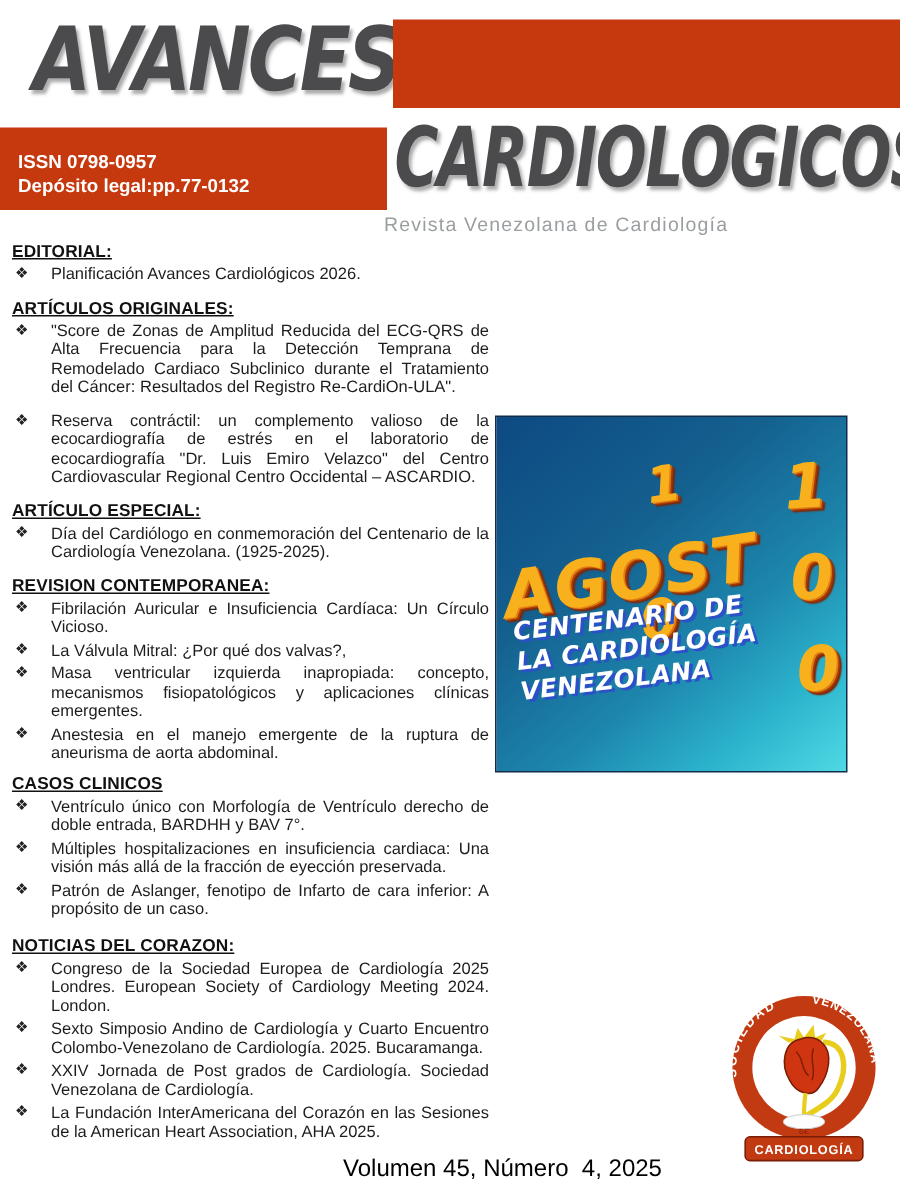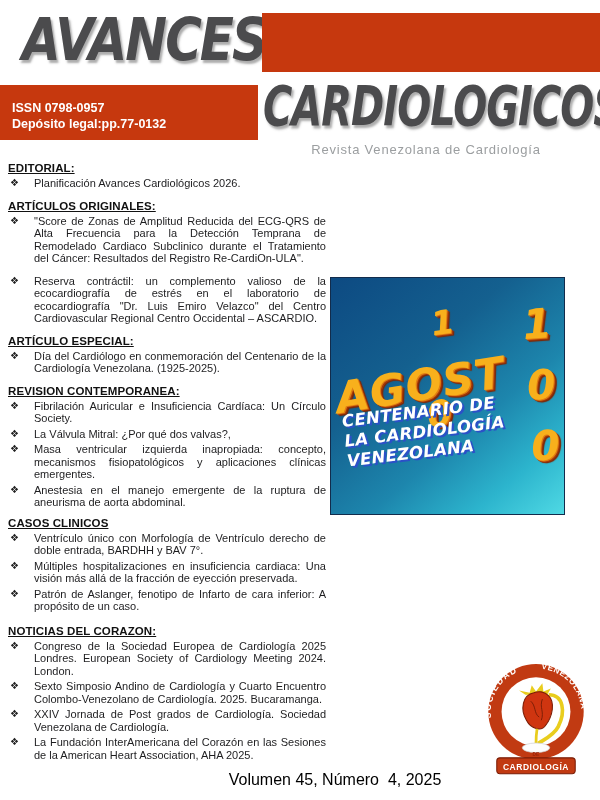--- a/index.html
+++ b/index.html
@@ -12,21 +12,21 @@
     color:#4b4b4d;letter-spacing:-2px;transform:scaleY(1.18);transform-origin:top left;
     text-shadow:2px 2px 2px rgba(70,70,70,.45);white-space:nowrap;}
   .red-top{position:absolute;left:262px;top:13px;width:338px;height:59px;background:#c6380e;}
   .issn-band{position:absolute;left:0;top:85px;width:258px;height:55px;background:#c6380e;
     color:#ffffff;font-weight:bold;font-size:12.5px;line-height:16px;box-sizing:border-box;
     padding:15px 0 0 12px;}
   .title-bottom{position:absolute;left:263px;top:74px;
     font-family:"DejaVu Sans",sans-serif;font-style:italic;font-weight:900;font-size:40px;
     color:#4b4b4d;letter-spacing:-1px;transform:scaleY(1.38);transform-origin:top left;
     text-shadow:2px 2px 2px rgba(70,70,70,.45);white-space:nowrap;}
-  .tagline{position:absolute;left:256px;top:142px;width:340px;text-align:center;
+  .tagline{position:absolute;left:256px;top:142px;width:340px;text-align:left;
     color:#9b9ea0;font-size:13px;letter-spacing:.8px;line-height:15.5px;white-space:nowrap;}
 
   
   .toc{position:absolute;left:8px;top:162px;width:318px;color:#1d1d1f;}
   .toc-section{margin-bottom:10px;}
   .toc-section.s3{margin-bottom:8px;}
   .toc-section.s4{margin-bottom:12px;}
   .toc-heading{margin:0 0 3px 0;font-size:11.5px;font-weight:bold;text-decoration:underline;
     color:#111;letter-spacing:.1px;}
   .item{display:flex;align-items:flex-start;margin-bottom:3px;}
@@ -99,21 +99,21 @@
       <div class="item">
         <span class="bullet">❖</span>
         <span class="itext">Día del Cardiólogo en conmemoración del Centenario de la Cardiología Venezolana.   (1925-2025).</span>
       </div>
     </section>
 
     <section class="toc-section s3">
       <h2 class="toc-heading">REVISION CONTEMPORANEA:</h2>
       <div class="item">
         <span class="bullet">❖</span>
-        <span class="itext">Fibrilación Auricular e Insuficiencia Cardíaca: Un Círculo Society.</span>
+        <span class="itext">Fibrilación Auricular e Insuficiencia Cardíaca: Un Círculo Vicioso.</span>
       </div>
       <div class="item">
         <span class="bullet">❖</span>
         <span class="itext">La Válvula Mitral: ¿Por qué dos valvas?,</span>
       </div>
       <div class="item">
         <span class="bullet">❖</span>
         <span class="itext">Masa ventricular izquierda inapropiada: concepto, mecanismos fisiopatológicos y aplicaciones clínicas emergentes.</span>
       </div>
       <div class="item">

